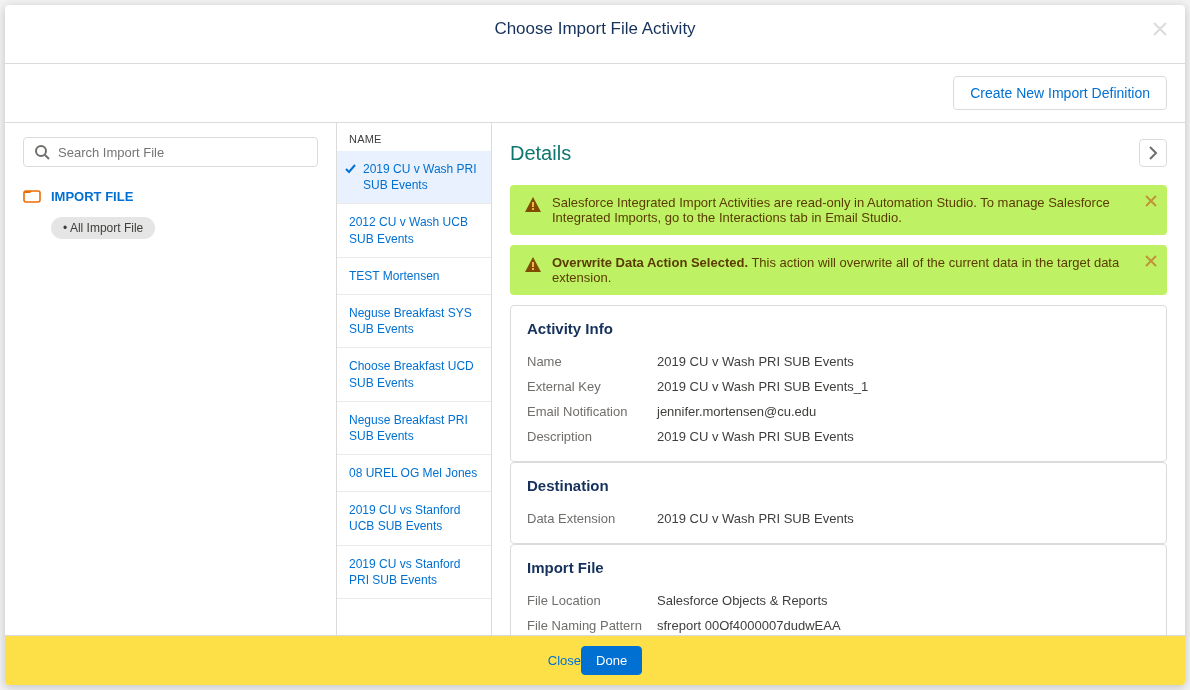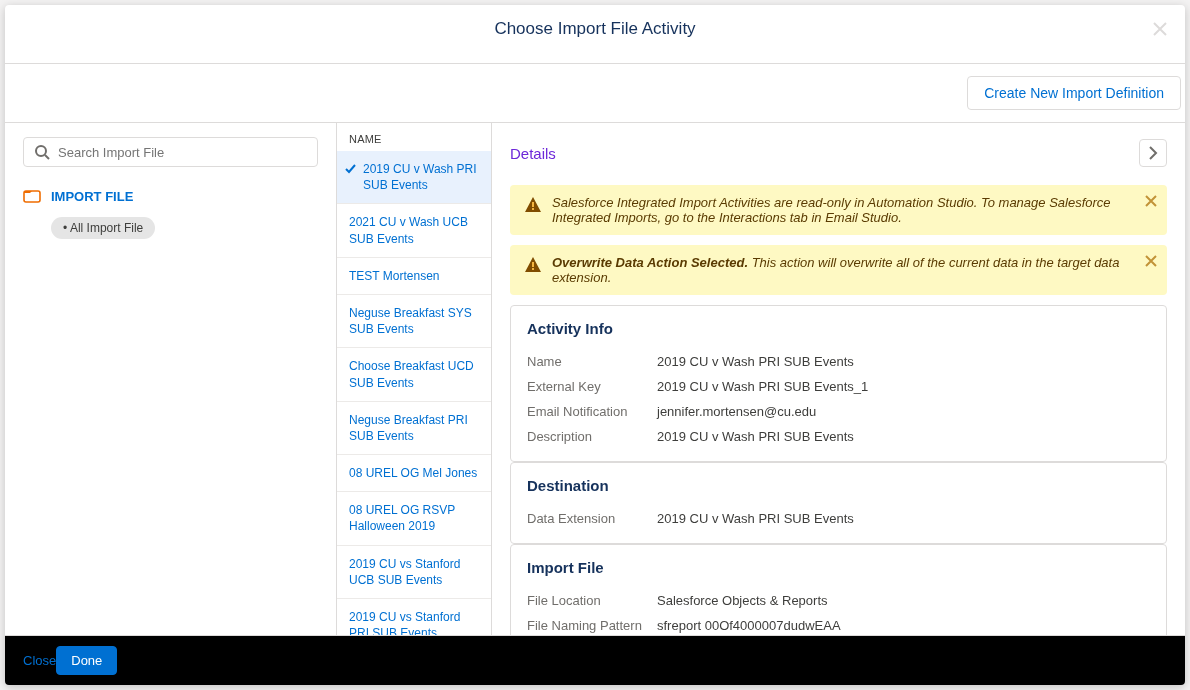--- a/index.html
+++ b/index.html
@@ -33,21 +33,21 @@
     position: absolute;
     right: 18px; top: 14px;
     color: #dddbda;
     font-size: 20px;
     cursor: pointer;
     line-height: 1;
   }
   .create-bar {
     display: flex;
     justify-content: flex-end;
-    padding: 12px 4px;
+    padding: 12px 18px;
     border-bottom: 1px solid #dddbda;
   }
   .btn-outline {
     border: 1px solid #dddbda;
     background: #fff;
     color: #0070d2;
     font-size: 14px;
     padding: 8px 16px;
     border-radius: 4px;
     cursor: pointer;
@@ -159,45 +159,44 @@
     overflow-y: auto;
     padding: 16px 18px 20px;
   }
   .details-hdr {
     display: flex;
     justify-content: space-between;
     align-items: center;
     margin-bottom: 18px;
   }
   .details-hdr h1 {
-    font-size: 15px;
+    font-size: 20px;
     font-weight: 400;
-    color: #6d28d9;
+    color: #0f766e;
   }
   .chevron-btn {
     width: 28px; height: 28px;
     border: 1px solid #dddbda;
     border-radius: 4px;
     background: #fff;
     display: flex;
     align-items: center;
     justify-content: center;
     cursor: pointer;
   }
   .alert {
     display: flex;
     align-items: flex-start;
-    background: #fef9c3;
+    background: #bef264;
     color: #5a3b02;
     font-size: 13px;
     padding: 10px 14px;
     border-radius: 4px;
     margin-bottom: 10px;
     position: relative;
-    font-style: italic;
   }
   .alert svg.warn { flex-shrink: 0; margin-right: 10px; margin-top: 1px; }
   .alert .dismiss {
     position: absolute;
     right: 10px; top: 10px;
     color: #c29338;
     cursor: pointer;
     font-size: 14px;
     line-height: 1;
   }
@@ -219,25 +218,25 @@
   }
   .kv-row .k {
     width: 130px;
     color: #706e6b;
   }
   .kv-row .v {
     color: #3e3e3c;
   }
   .modal-footer {
     display: flex;
-    justify-content: flex-start;
+    justify-content: center;
     align-items: center;
     padding: 10px 18px;
     border-top: 1px solid #dddbda;
-    background: #000000;
+    background: #fde047;
   }
   ::-webkit-scrollbar { width: 8px; }
   ::-webkit-scrollbar-thumb { background: #dcdcdc; border-radius: 4px; }
   b.strong { font-weight: 600; color: #5a3b02; }
 </style>
 </head>
 <body>
 
 <div class="modal">
 
@@ -273,27 +272,26 @@
       </div>
       <span class="pill">All Import File</span>
     </div>
 
     <div class="col-mid">
       <div class="mid-header">NAME</div>
       <div class="name-list" id="name-list">
           <div class="name-item selected"><span class="check"><svg width="11" height="11" viewBox="0 0 11 11">
                 <path d="M1 5 L4 8 L10 1" stroke="#0070d2" stroke-width="2" fill="none"></path>
               </svg></span><span class="label">2019 CU v Wash PRI SUB Events</span></div>
-          <div class="name-item"><span class="label">2021 CU v Wash UCB SUB Events</span></div>
+          <div class="name-item"><span class="label">2012 CU v Wash UCB SUB Events</span></div>
           <div class="name-item"><span class="label">TEST Mortensen</span></div>
           <div class="name-item"><span class="label">Neguse Breakfast SYS SUB Events</span></div>
           <div class="name-item"><span class="label">Choose Breakfast UCD SUB Events</span></div>
           <div class="name-item"><span class="label">Neguse Breakfast PRI SUB Events</span></div>
           <div class="name-item"><span class="label">08 UREL OG Mel Jones</span></div>
-          <div class="name-item"><span class="label">08 UREL OG RSVP Halloween 2019</span></div>
           <div class="name-item"><span class="label">2019 CU vs Stanford UCB SUB Events</span></div>
           <div class="name-item"><span class="label">2019 CU vs Stanford PRI SUB Events</span></div>
         </div>
     </div>
 
     <div class="col-right">
       <div class="details-hdr">
         <h1>Details</h1>
         <div class="chevron-btn">
           <svg width="10" height="14" viewBox="0 0 10 14">

